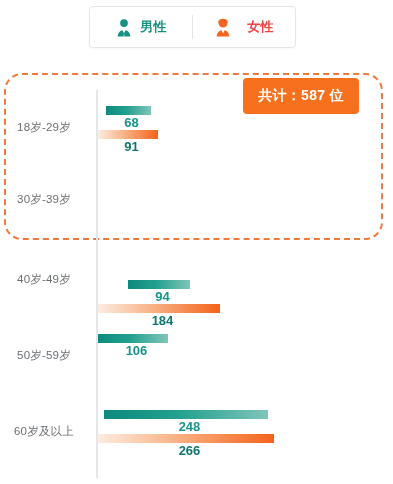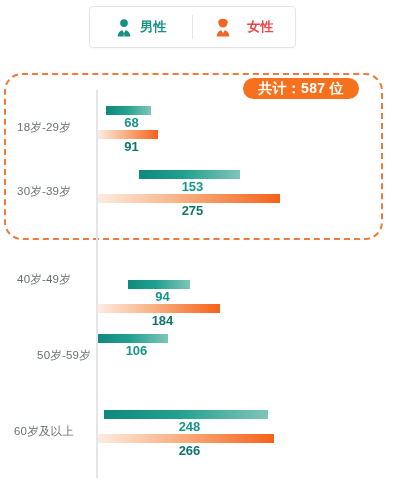--- a/index.html
+++ b/index.html
@@ -65,23 +65,23 @@
     background: transparent;
     pointer-events: none;
   }
 
   
   .total-badge {
     position: absolute;
     left: 243px;
     top: 78px;
     width: 116px;
-    height: 21px;
+    height: 36px;
     background: #f7701d;
-    border-radius: 14px;
+    border-radius: 4px;
     display: flex;
     align-items: center;
     justify-content: center;
     color: #ffffff;
     font-size: 14px;
     font-weight: bold;
     letter-spacing: 0.3px;
     cursor: pointer;
   }
 
@@ -193,50 +193,40 @@
           <div class="bar male" style="width:45px;"></div>
           <span class="bar-value male">68</span>
         </div>
         <div class="bar-row">
           <div class="bar female" style="width:60px;"></div>
           <span class="bar-value female">91</span>
         </div>
       </div>
     </div>
 
-    <div class="group" style="top:76px;height:56px;">
+    <div class="group" style="top:84px;height:56px;">
       <div class="cat-label" style="top:20px;">30岁-39岁</div>
-      <div class="bars" style="top:6px;">
-        <div class="bar-row">
-          <div class="bar male" style="width:101px;"></div>
-          <span class="bar-value male">153</span>
-        </div>
-        <div class="bar-row">
-          <div class="bar female" style="width:182px;"></div>
-          <span class="bar-value female">275</span>
-        </div>
-      </div>
     </div>
 
     <div class="group" style="top:164px;height:56px;">
       <div class="cat-label" style="top:20px;">40岁-49岁</div>
       <div class="bars" style="top:6px;margin-top:22px;">
         <div class="bar-row">
           <div class="bar male" style="width:62px;"></div>
           <span class="bar-value male">94</span>
         </div>
         <div class="bar-row">
           <div class="bar female" style="width:122px;"></div>
           <span class="bar-value female">184</span>
         </div>
       </div>
     </div>
 
     <div class="group" style="top:240px;height:56px;">
-      <div class="cat-label" style="top:20px;margin-left:20px;">50岁-59岁</div>
+      <div class="cat-label" style="top:20px;">50岁-59岁</div>
       <div class="bars" style="top:6px;">
         <div class="bar-row">
           <div class="bar male" style="width:70px;"></div>
           <span class="bar-value male">106</span>
         </div>
       </div>
     </div>
 
     <div class="group" style="top:316px;height:56px;">
       <div class="cat-label" style="top:20px;">60岁及以上</div>

